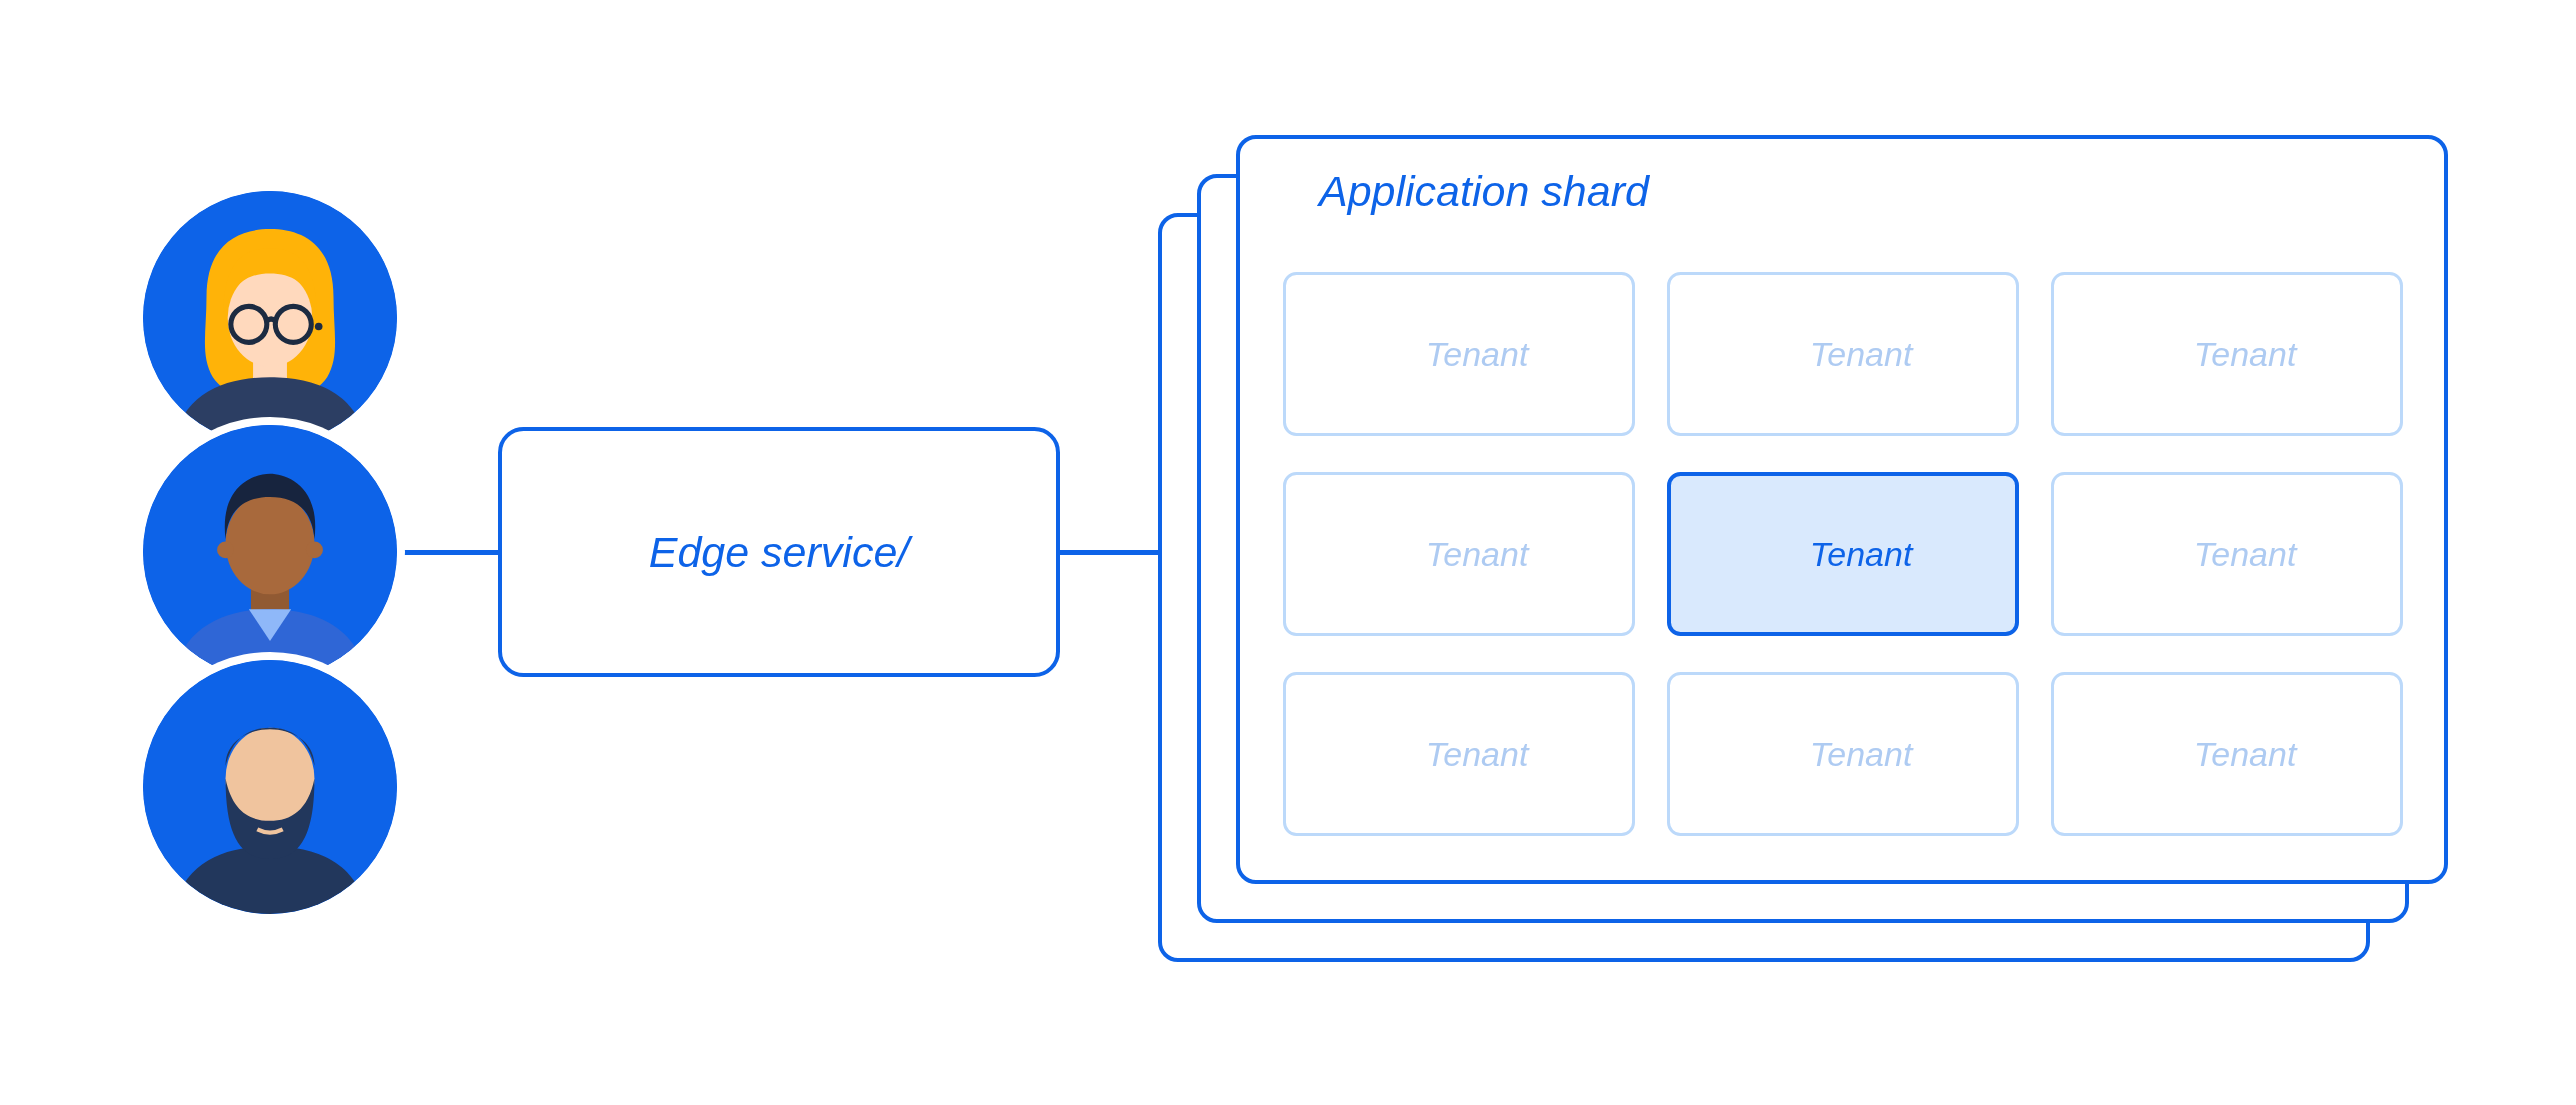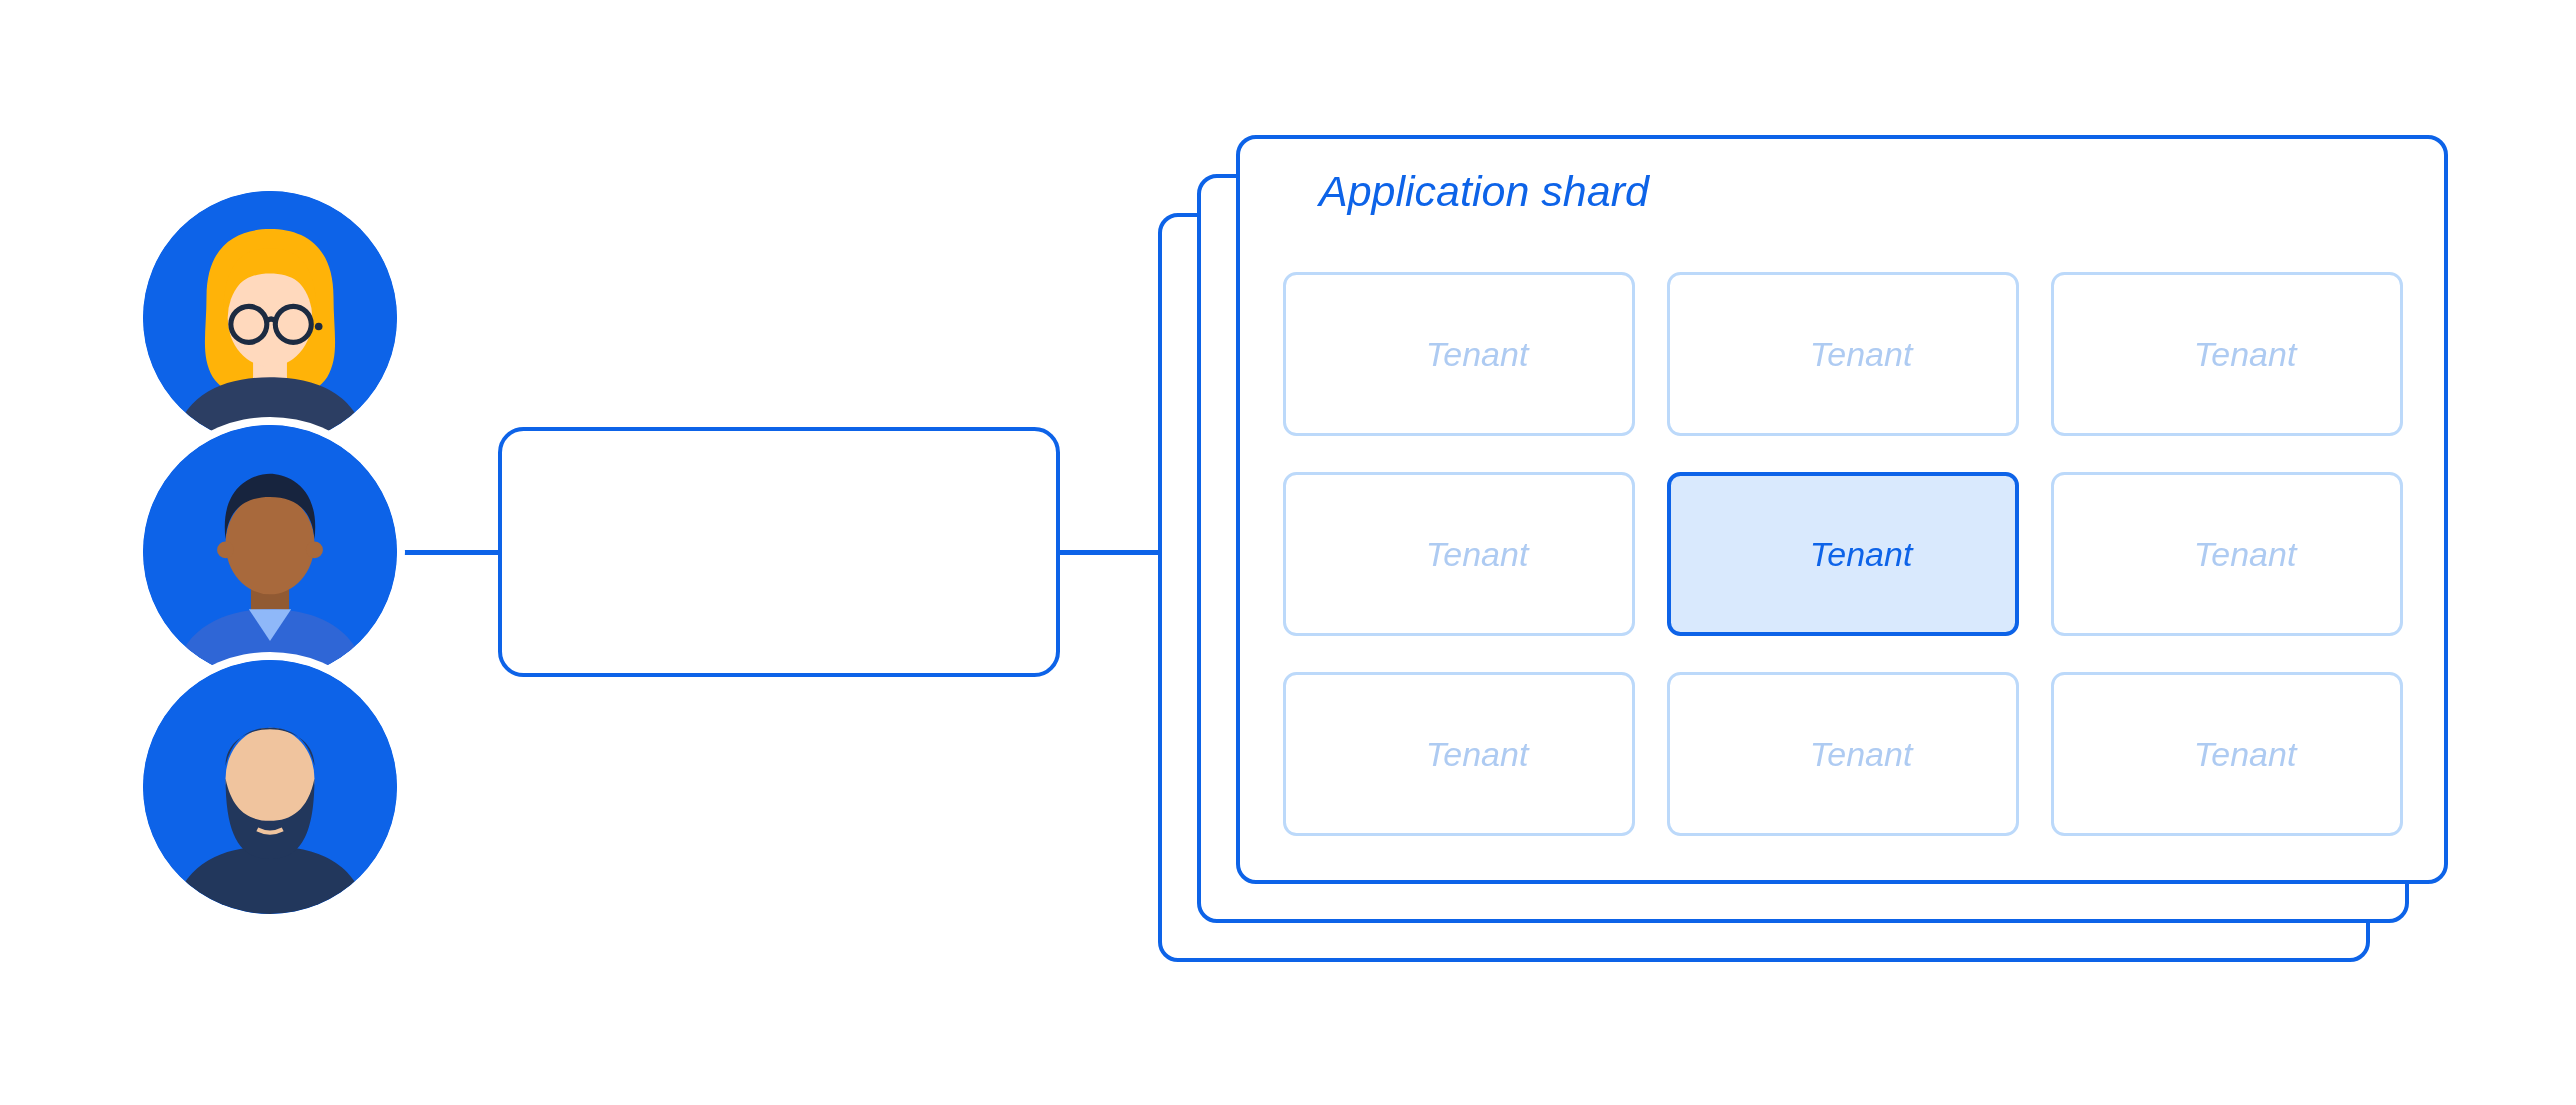--- a/index.html
+++ b/index.html
@@ -172,20 +172,21 @@
       <path d="M39 56 C39 85 47 94 60 94 C73 94 81 85 81 56 C78 71 70 76 60 76 C50 76 42 71 39 56 Z" fill="#22375c"></path>
       <path d="M54 80 Q60 83 66 80" fill="none" stroke="#f0c49e" stroke-width="2"></path>
     </g>
   </svg>
 </div>
 
 <div class="connector" id="line-users-edge"></div>
 <div class="connector" id="line-edge-shard"></div>
 
 <div class="edge-box">
+  <div>Edge service/</div>
 </div>
 
 <div class="panel" id="panel-back"></div>
 <div class="panel" id="panel-mid"></div>
 <div class="panel" id="panel-front">
   <div class="shard-title">Application shard</div>
   <div class="tenant-grid">
     <div class="tenant">Tenant</div>
     <div class="tenant">Tenant</div>
     <div class="tenant">Tenant</div>

